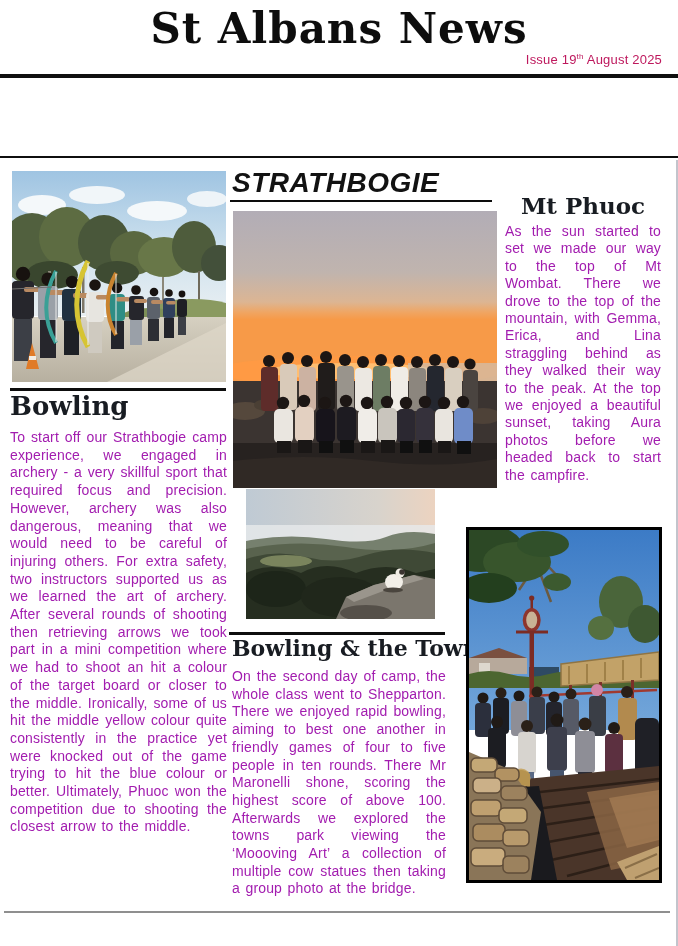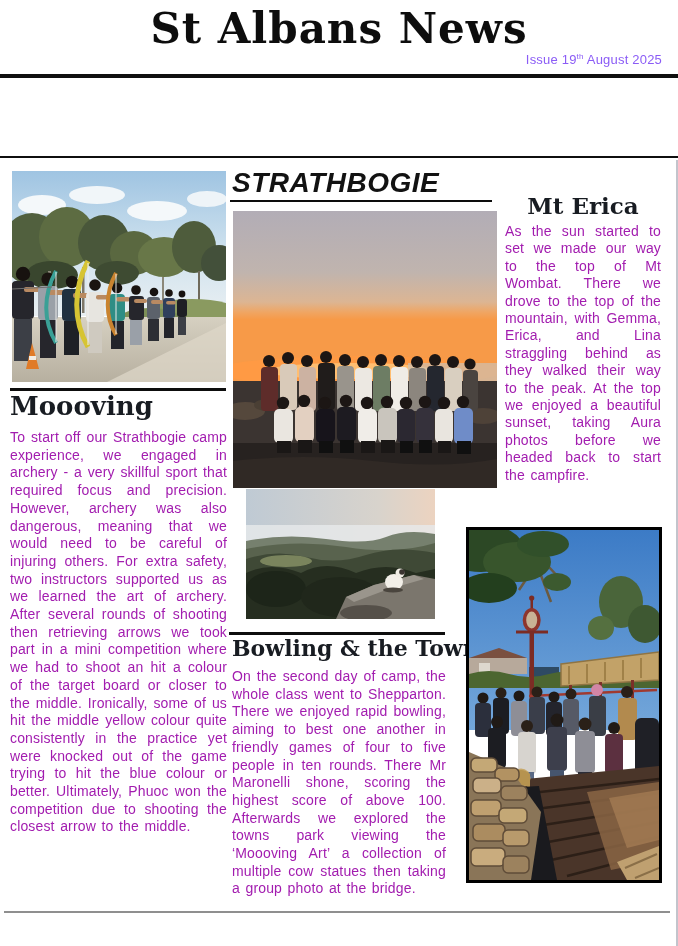--- a/index.html
+++ b/index.html
@@ -4,21 +4,21 @@
 <style>
   html,body{margin:0;padding:0;background:#e9e9e9;}
   .page{position:relative;width:678px;height:946px;background:#ffffff;margin:0 auto;
         font-family:"Liberation Sans",sans-serif;overflow:hidden;}
   .edge-line{position:absolute;right:0;top:160px;bottom:0;width:2px;background:#c3c4cc;}
 
   
   .masthead-title{position:absolute;top:4px;left:0;right:0;text-align:center;
       font-family:"DejaVu Serif",serif;font-weight:bold;font-size:42px;color:#0d0d0d;
       letter-spacing:1px;}
-  .issue{position:absolute;top:52px;right:16px;font-size:13px;color:#8b5cf6;letter-spacing:.2px;}
+  .issue{position:absolute;top:52px;right:16px;font-size:13px;color:#be185d;letter-spacing:.2px;}
   .issue sup{font-size:8px;}
   .rule-double{position:absolute;top:74px;left:0;width:678px;height:4px;
       border-top:3px solid #0f0f0f;border-bottom:1px solid #0f0f0f;box-sizing:border-box;}
   .headline{position:absolute;top:78px;left:0;right:0;text-align:center;
       font-size:61px;font-weight:700;letter-spacing:3px;color:#141414;line-height:76px;}
   .rule-headline{position:absolute;top:156px;left:0;width:678px;border-top:2px solid #0f0f0f;}
 
   
   .photo{position:absolute;overflow:hidden;}
   .photo svg{display:block;width:100%;height:100%;}
@@ -127,21 +127,21 @@
       <path d="M76,90 C61,118 61,150 76,176" fill="none" stroke="#d6c433" stroke-width="5"></path>
       <line x1="76" y1="92" x2="76" y2="174" stroke="#efefef" stroke-width="1"></line>
       <path d="M104,102 C93,122 93,146 104,164" fill="none" stroke="#c9832f" stroke-width="4"></path>
       <line x1="104" y1="103" x2="104" y2="163" stroke="#e9e9e9" stroke-width="1"></line>
       <line x1="0" y1="118" x2="40" y2="116" stroke="#6e6e6e" stroke-width="1.2"></line>
       <polygon points="14,198 27,198 20,172" fill="#e07b28"></polygon>
         <rect x="17" y="185" width="7" height="4" fill="#f2ede4"></rect>
     </svg>
   </div>
   <div class="thick-rule" style="left:10px;top:388px;width:216px;"></div>
-  <div class="serif-head" style="left:10px;top:393px;font-size:26px;">Moooving</div>
+  <div class="serif-head" style="left:10px;top:393px;font-size:26px;">Bowling</div>
   <div class="body-text" style="left:10px;top:429px;width:217px;">To start off our Strathbogie camp experience, we engaged in archery - a very skillful sport that required focus and precision. However, archery was also dangerous, meaning that we would need to be careful of injuring others. For extra safety, two instructors supported us as we learned the art of archery. After several rounds of shooting then retrieving arrows we took part in a mini competition where we had to shoot an hit a colour of the target board or closer to the middle. Ironically, some of us hit the middle yellow colour quite consistently in the practice yet were knocked out of the game trying to hit the blue colour or better. Ultimately, Phuoc won the competition due to shooting the closest arrow to the middle.</div>
 
   <div class="strath-title">STRATHBOGIE</div>
   <div class="strath-underline"></div>
 
   <div class="photo" style="left:233px;top:211px;width:264px;height:277px;">
     <svg viewBox="0 0 264 277" preserveAspectRatio="none">
       <defs>
         <linearGradient id="gsky" x1="0" y1="0" x2="0" y2="1">
           <stop offset="0" stop-color="#b2adb6"></stop>
@@ -249,21 +249,21 @@
       <circle cx="154" cy="84" r="4.5" fill="#efece4"></circle>
         <circle cx="156" cy="83" r="2.8" fill="#3a3430"></circle>
       <ellipse cx="147" cy="101" rx="10" ry="2.5" fill="#4a453e"></ellipse>
     </svg>
   </div>
 
   <div class="thick-rule" style="left:229px;top:632px;width:216px;"></div>
   <div class="serif-head" style="left:232px;top:637px;font-size:22px;">Bowling &amp; the Town</div>
   <div class="body-text" style="left:232px;top:668px;width:214px;">On the second day of camp, the whole class went to Shepparton. There we enjoyed rapid bowling, aiming to best one another in friendly games of four to five people in ten rounds. There Mr Maronelli shone, scoring the highest score of above 100. Afterwards we explored the towns park viewing the ‘Moooving Art’ a collection of multiple cow statues then taking a group photo at the bridge.</div>
 
-  <div class="serif-head" style="left:505px;top:194px;width:156px;text-align:center;font-size:23px;">Mt Erica</div>
+  <div class="serif-head" style="left:505px;top:194px;width:156px;text-align:center;font-size:23px;">Mt Phuoc</div>
   <div class="body-text" style="left:505px;top:223px;width:156px;line-height:17.4px;">As the sun started to set we made our way to the top of Mt Wombat. There we drove to the top of the mountain, with Gemma, Erica, and Lina straggling behind as they walked their way to the peak. At the top we enjoyed a beautiful sunset, taking Aura photos before we headed back to start the campfire.</div>
 
   <div class="photo bridge-frame" style="left:466px;top:527px;width:190px;height:350px;">
     <svg viewBox="0 0 190 350" preserveAspectRatio="none">
       <defs>
         <linearGradient id="bsky" x1="0" y1="0" x2="0" y2="1">
           <stop offset="0" stop-color="#3c7bc6"></stop>
             <stop offset="1" stop-color="#74a7da"></stop>
         </linearGradient>
       </defs>

